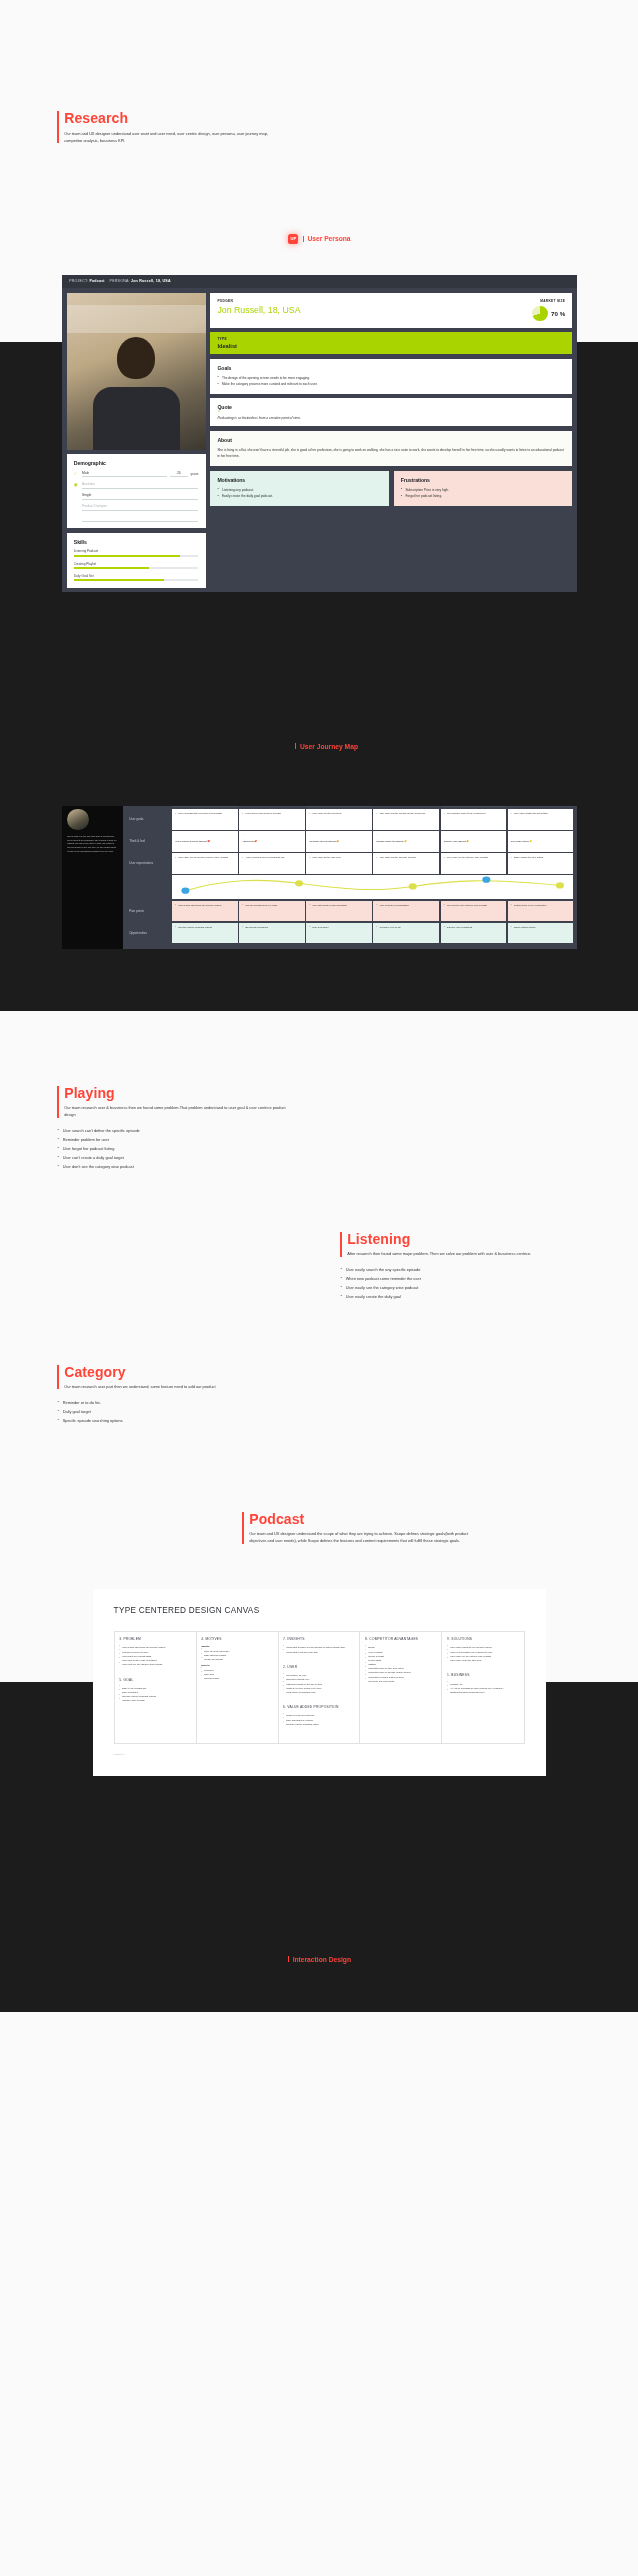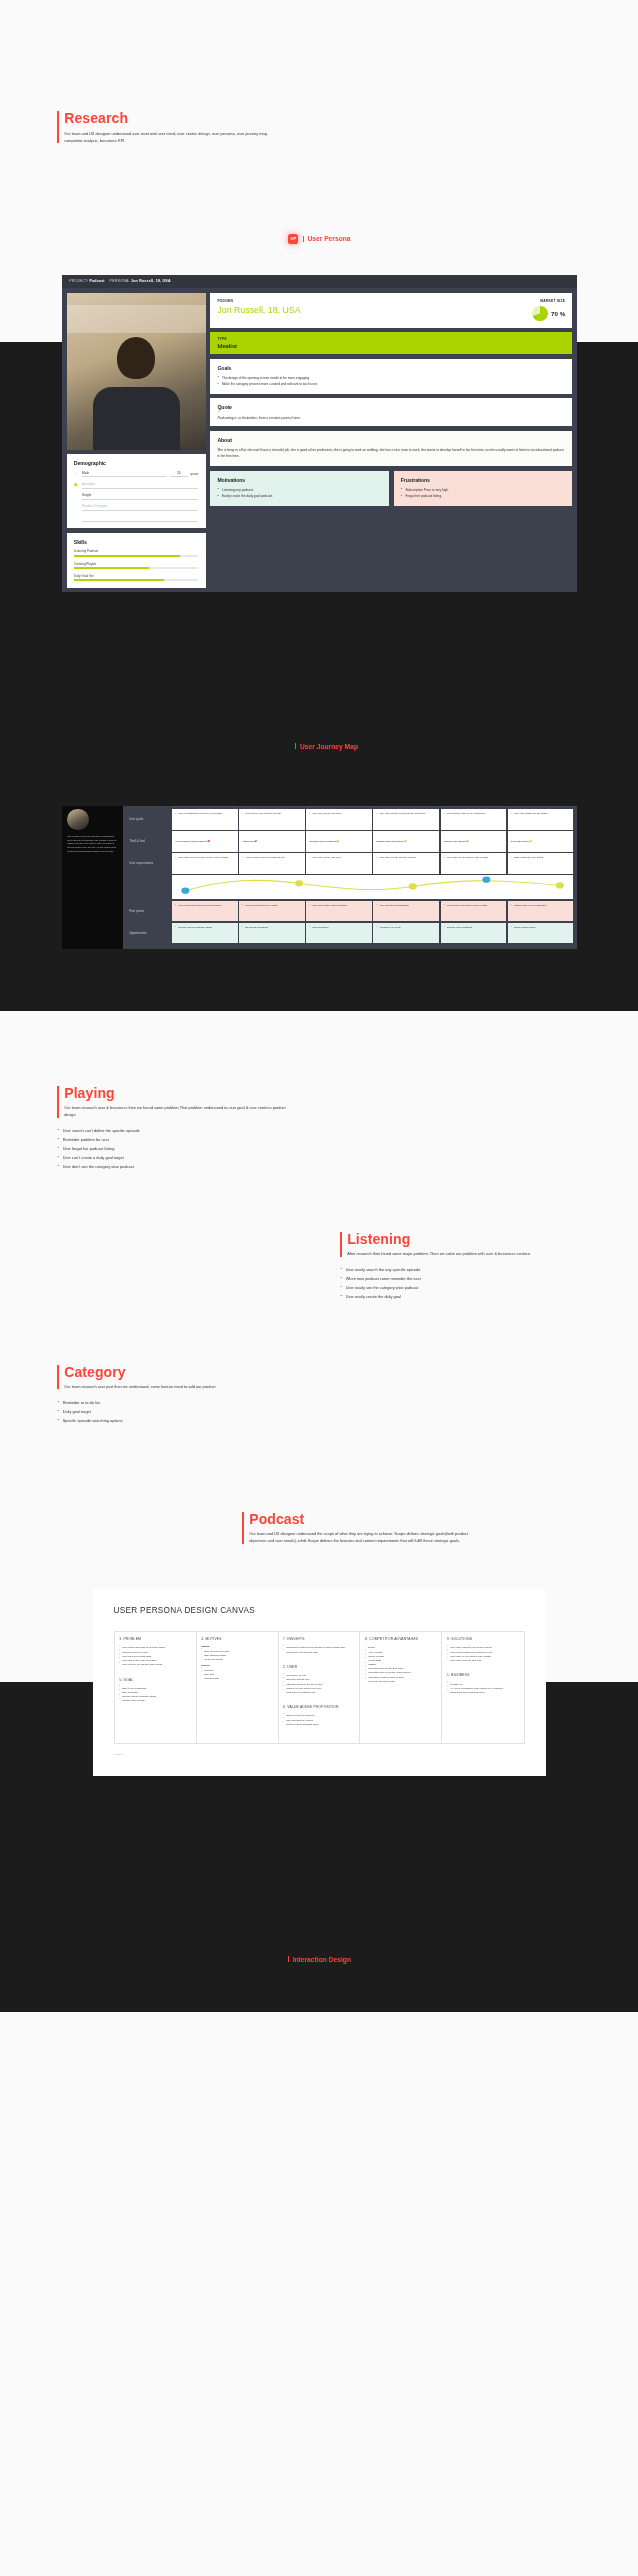--- a/index.html
+++ b/index.html
@@ -494,21 +494,21 @@
       <div class="sec-title">Podcast</div>
       <div class="sec-desc">Our team and UX designer understand the scope of what they are trying to achieve. Scope defines strategic goals(both product objectives and user needs), while Scope defines the features and content requirements that will fulfill these strategic goals.</div>
     </div>
   </div>
 
   <div style="background:#fafafa;height:44px;"></div>
   <div style="position:relative;">
     <div style="position:absolute;left:0;right:0;top:93px;height:330px;background:#1c1c1c;"></div>
     <div style="position:relative;">
       <div class="canvas">
-        <h2>USER PERSONA DESIGN CANVAS</h2>
+        <h2>TYPE CENTERED DESIGN CANVAS</h2>
         <div class="cv-grid" id="cv-grid">
             <div class="cv-col">
               <div class="cv-box">
                 <h5>3. PROBLEM</h5>
                 <ul>
                   <li>User search can't define the specific episode</li>
                   <li>Reminder problem for user</li>
                   <li>User forgot her podcast listing</li>
                   <li>User can't create a daily goal target</li>
                   <li>User don't see the category wise podcast</li>

